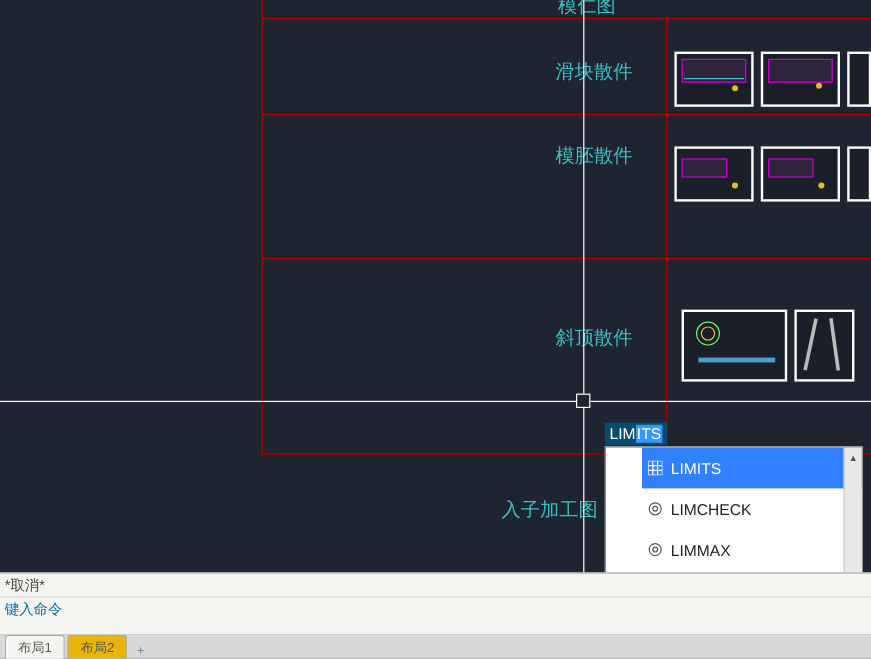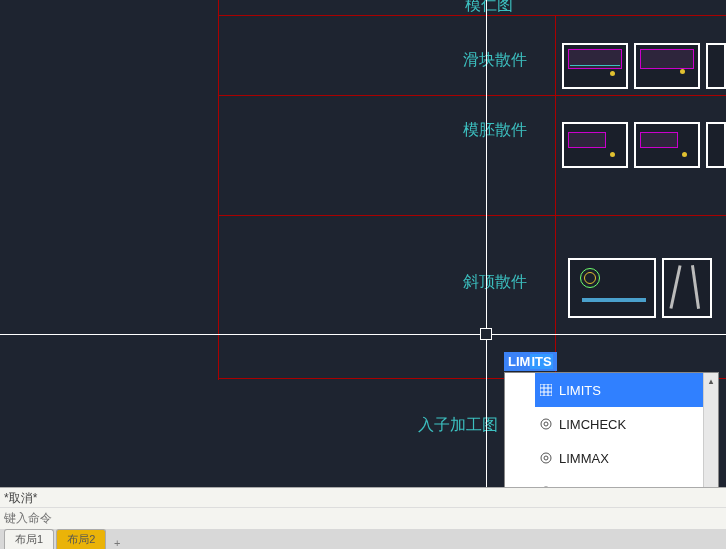--- a/index.html
+++ b/index.html
@@ -69,27 +69,26 @@
     .thumb .inner {
       position: absolute;
       border: 1px solid #cc00cc;
       background: rgba(200,80,200,0.12);
     }
     .thumb .line-g { position: absolute; background: #3cc0c0; }
     .thumb .dot-y { position: absolute; width: 5px; height: 5px; background: #e0c030; border-radius: 50%; }
     .thumb .circ { position: absolute; border: 1px solid #e0c030; border-radius: 50%; }
     .input-wrap {
       position: absolute;
-      background: #3b82f6;
+      background: #0c4a6e;
       color: #fff;
       font-size: 13px;
       padding: 2px 4px;
       display: flex;
       align-items: center;
-      font-weight: bold;
     }
     .input-wrap .sel { background: #3399ff; color: #fff; padding: 0 1px; }
     .autocomplete {
       position: absolute;
       background: #ffffff;
       border: 1px solid #888;
       font-size: 13px;
       color: #222;
       width: 215px;
     }
@@ -118,28 +117,28 @@
       display: flex;
       align-items: center;
       justify-content: center;
       font-size: 9px;
       color: #555;
     }
     .cmd-area {
       position: absolute;
       left: 0; right: 0;
       bottom: 20px;
-      height: 42px;
+      height: 52px;
       background: #f4f4f0;
       border-top: 1px solid #aaa;
       font-size: 12px;
       color: #444;
     }
     .cmd-line1 { padding: 2px 4px; height: 20px; border-bottom: 1px solid #ddd; }
-    .cmd-line2 { padding: 2px 4px; height: 20px; color: #737373; }
+    .cmd-line2 { padding: 2px 4px; height: 20px; color: #0369a1; }
     .tab-bar {
       position: absolute;
       left: 0; right: 0;
       bottom: 0;
       height: 20px;
       background: #d8d8d8;
       display: flex;
       align-items: flex-end;
       padding-left: 4px;
       font-size: 11px;

